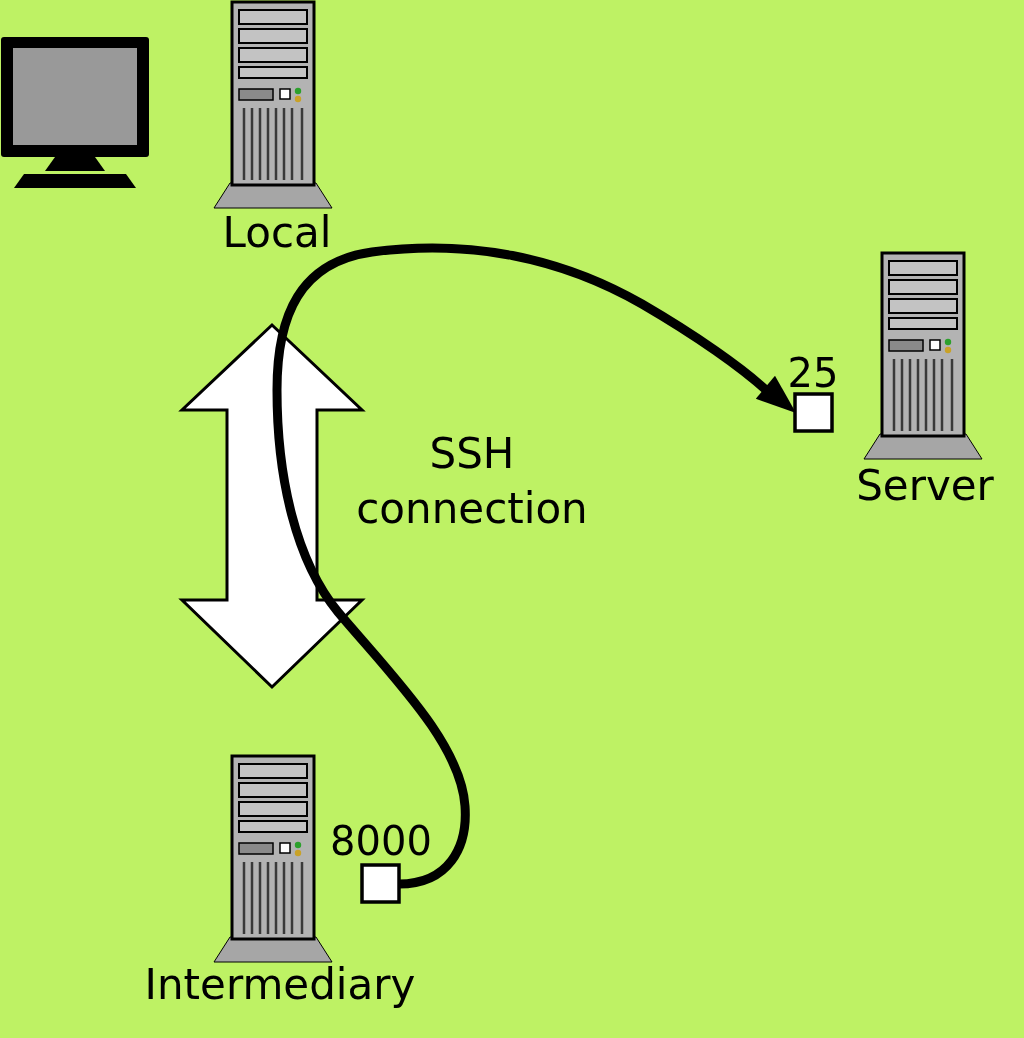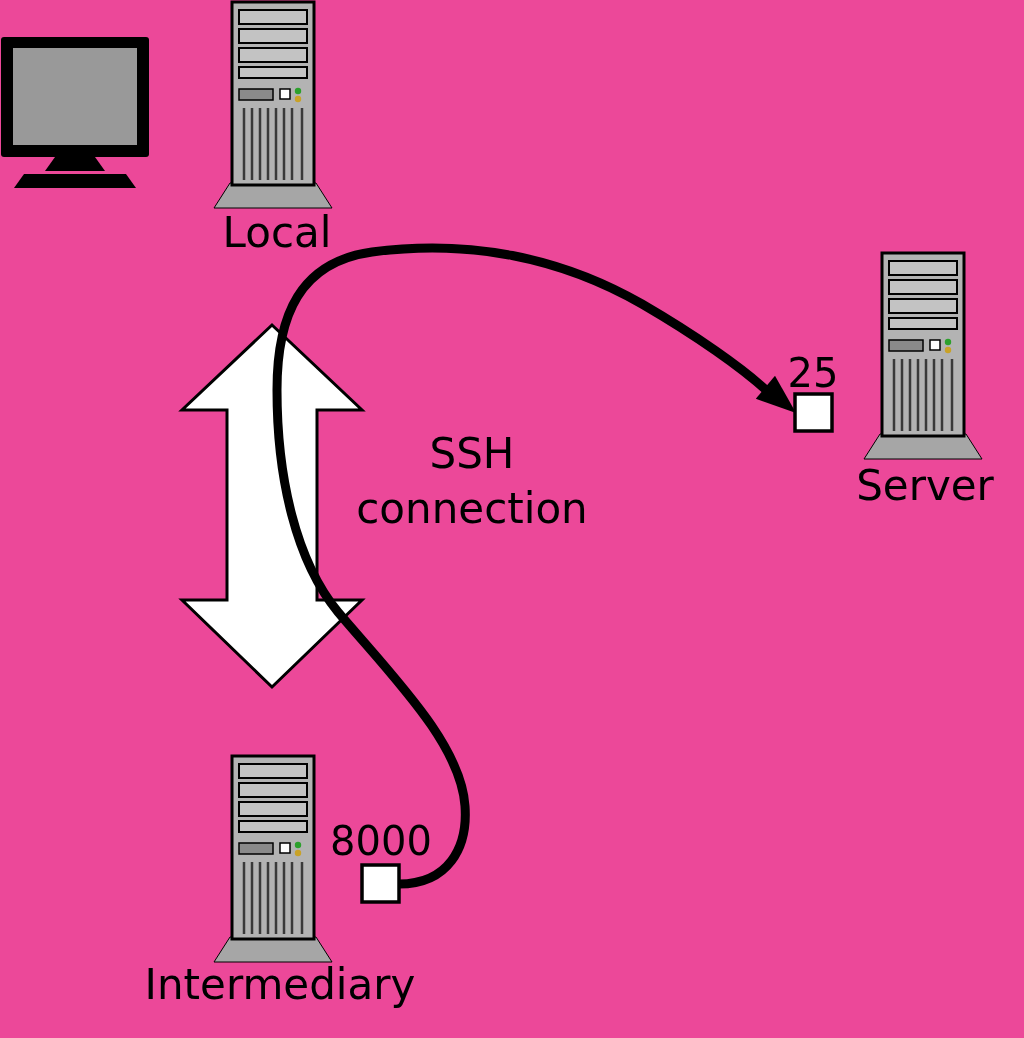--- a/index.html
+++ b/index.html
@@ -5,21 +5,21 @@
   html, body {
     margin: 0;
     padding: 0;
     background: #ffffff;
     font-family: "DejaVu Sans", "Liberation Sans", sans-serif;
   }
   .canvas {
     position: relative;
     width: 1024px;
     height: 1038px;
-    background: #ec4899;
+    background: #bef264;
     overflow: hidden;
   }
   svg { display: block; }
   text {
     font-family: "DejaVu Sans", "Liberation Sans", sans-serif;
     fill: #000000;
   }
   .node-label { font-size: 42px; }
   .port-label { font-size: 40px; }
   .conn-label { font-size: 42px; }

